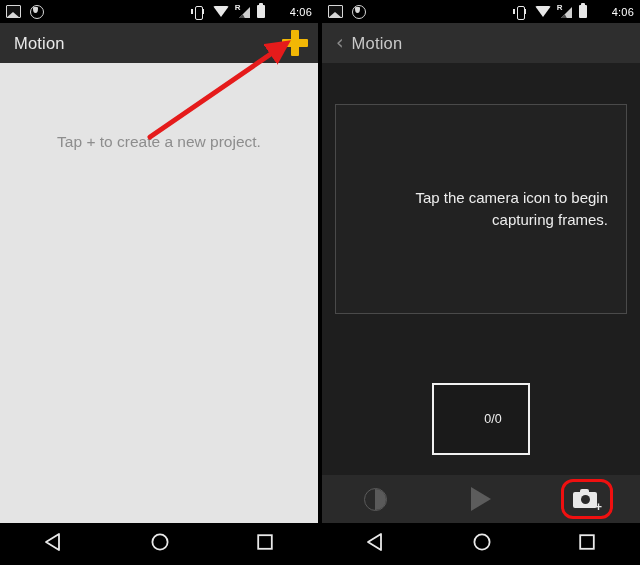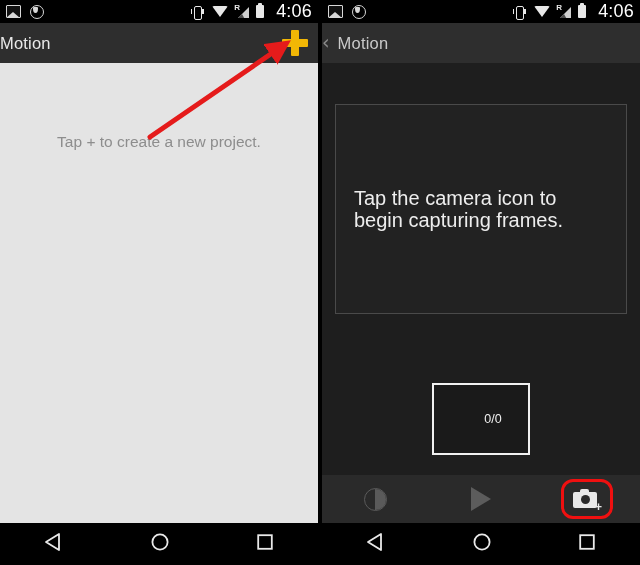--- a/index.html
+++ b/index.html
@@ -50,23 +50,23 @@
     gap: 9px;
   }
   .sb-right {
     margin-left: auto;
     display: flex;
     align-items: center;
     gap: 7px;
   }
   .sb-time {
     color: #fff;
-    font-size: 18px;
+    font-size: 11px;
     letter-spacing: .2px;
-    margin-left: 5px;
+    margin-left: 18px;
   }
   .ico-photo {
     width: 13px; height: 11px;
     border: 1.4px solid #d8d8d8;
     border-radius: 1px;
     position: relative;
     overflow: hidden;
     background: #111;
   }
   .ico-photo::after {
@@ -159,20 +159,21 @@
     background: #e8e8e8;
     border-radius: 1px 1px 0 0;
   }
 
   
   .actionbar {
     height: 40px;
     background: #2e2e2e;
     display: flex;
     align-items: center;
+    padding-left: 14px;
     flex: 0 0 40px;
     position: relative;
   }
   .actionbar .chevron {
     color: #8a8a8a;
     font-size: 19px;
     line-height: 19px;
     margin-right: 8px;
     margin-top: -2px;
     font-family: "DejaVu Sans", sans-serif;
@@ -243,23 +244,23 @@
     height: 210px;
     border: 1.5px solid #4a4a4a;
     background: #222222;
     display: flex;
     align-items: center;
     justify-content: center;
     box-sizing: border-box;
   }
   .preview-text {
     color: #ededed;
-    font-size: 20px;
+    font-size: 15px;
     line-height: 22px;
-    text-align: left;
+    text-align: right;
     padding: 0 18px;
   }
   .counter-box {
     position: absolute;
     left: 50%;
     transform: translateX(-50%);
     top: 320px;
     width: 98px;
     height: 72px;
     border: 2.5px solid #f1f1f1;

